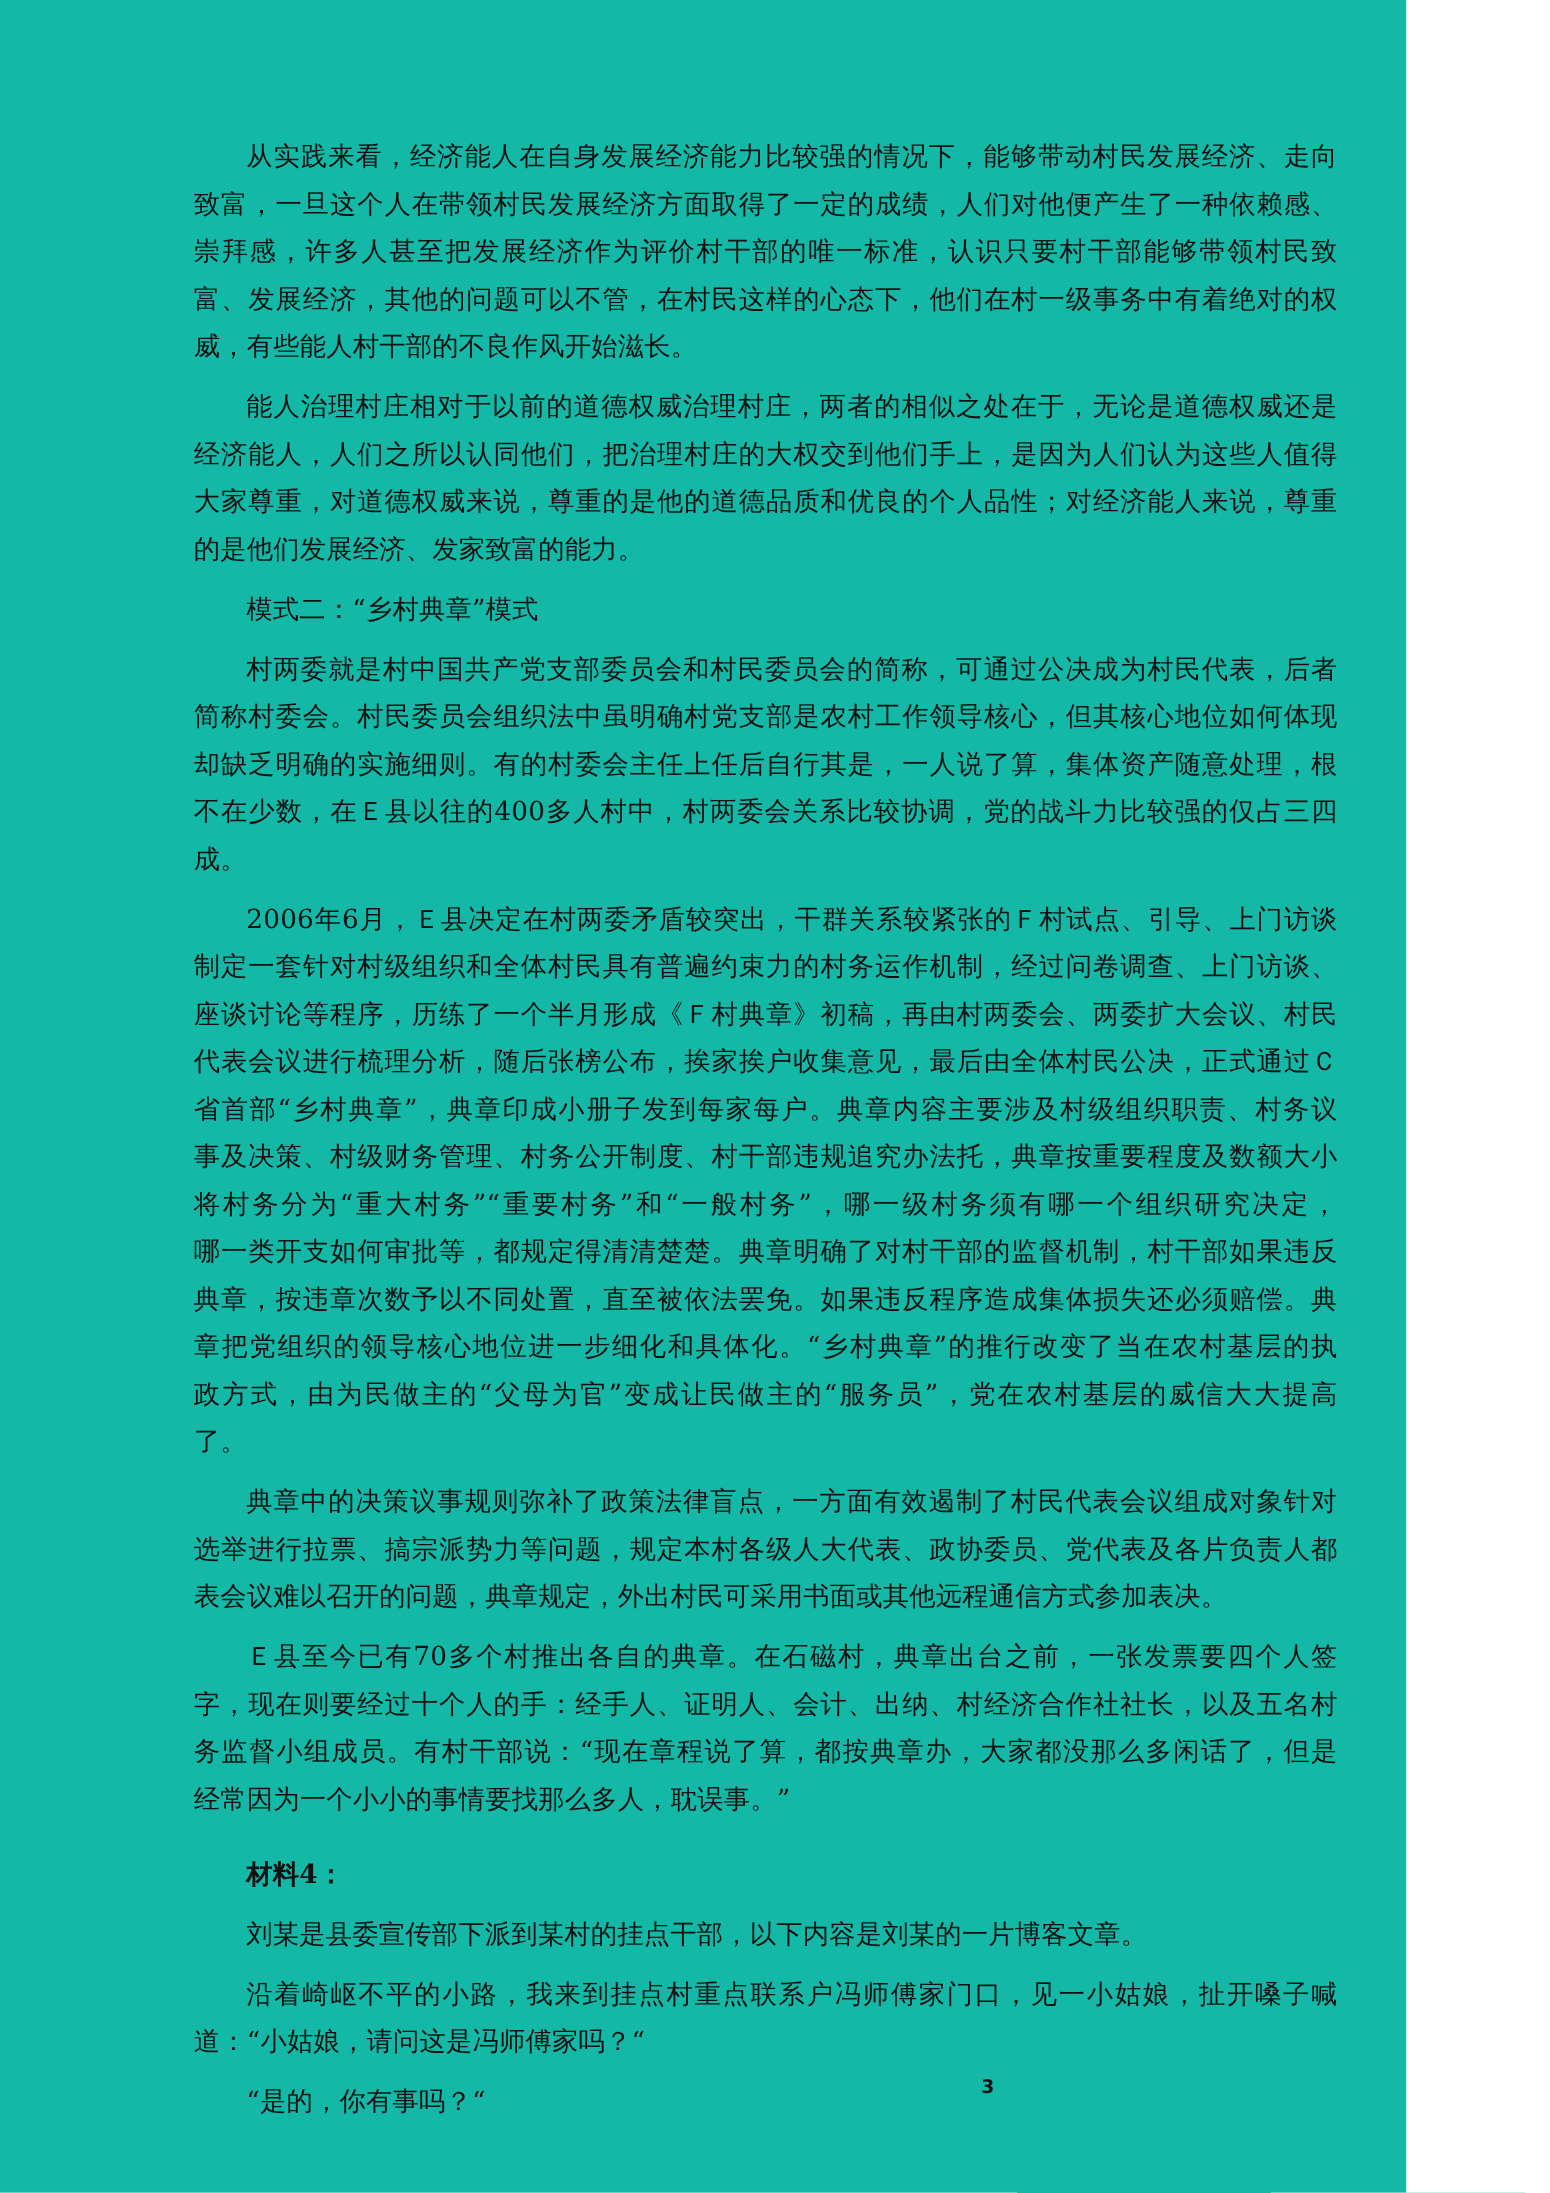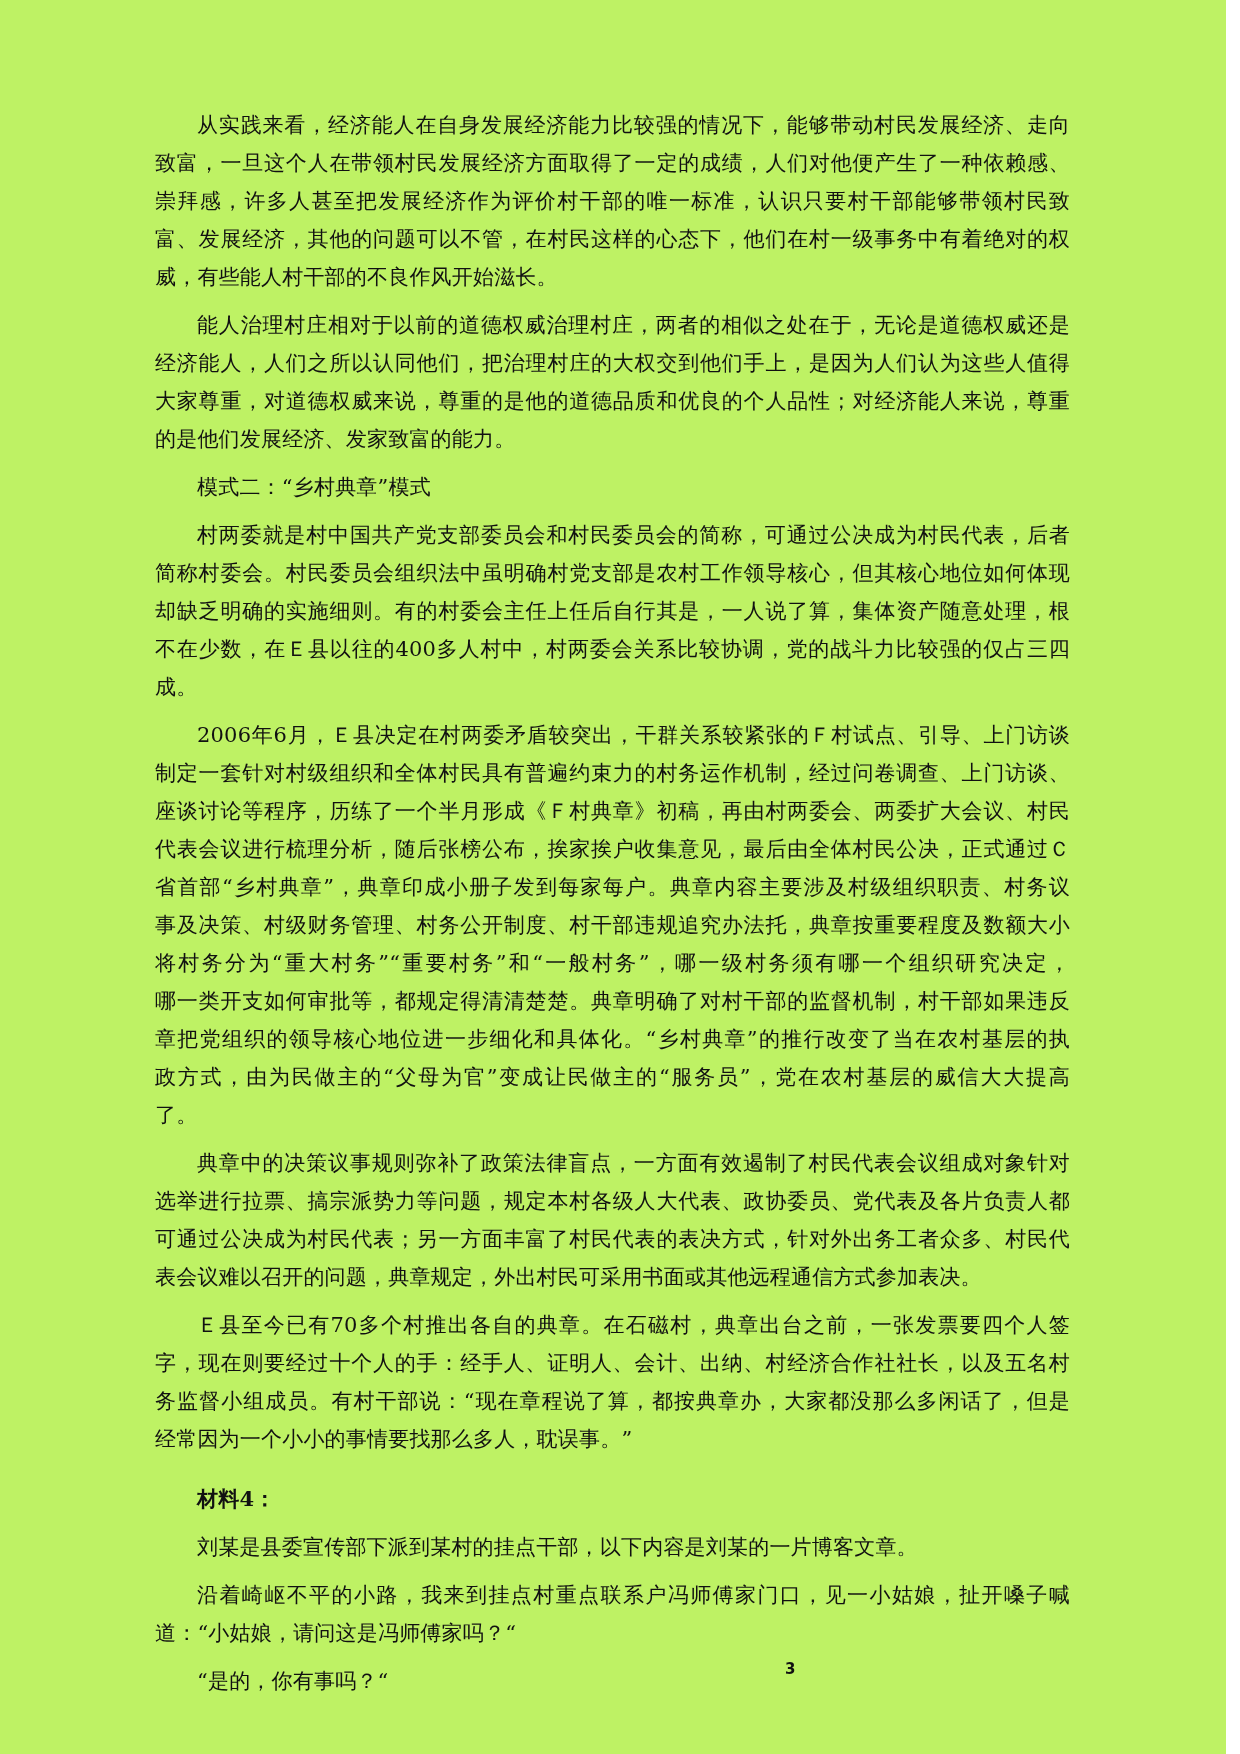--- a/index.html
+++ b/index.html
@@ -1,19 +1,19 @@
 <!DOCTYPE html>
 <html><head>
   <meta charset="utf-8">
   <style>
     html, body { margin: 0; padding: 0; background: #ffffff; }
     body { width: 1240px; height: 1754px; position: relative; overflow: hidden; }
     .page {
-      position: absolute; left: 0; top: 0; width: 1226px; height: 1754px;
-      background: #bef264; color: #111111;
+      position: absolute; left: 0; top: 0; width: 1125px; height: 1754px;
+      background: #14b8a6; color: #111111;
       font-family: "DejaVu Serif", "Liberation Serif", serif;
     }
     .content {
       position: absolute; left: 155px; top: 106px; width: 915px;
     }
     .para { margin: 0 0 10px 0; }
     .line {
       display: block; height: 38px; line-height: 38px;
       font-size: 21px; white-space: nowrap;
       text-align: justify; text-align-last: justify;
@@ -63,29 +63,29 @@
 
     <div class="para">
       <span class="line indent">2006年6月，Ｅ县决定在村两委矛盾较突出，干群关系较紧张的Ｆ村试点、引导、上门访谈</span>
       <span class="line">制定一套针对村级组织和全体村民具有普遍约束力的村务运作机制，经过问卷调查、上门访谈、</span>
       <span class="line">座谈讨论等程序，历练了一个半月形成《Ｆ村典章》初稿，再由村两委会、两委扩大会议、村民</span>
       <span class="line">代表会议进行梳理分析，随后张榜公布，挨家挨户收集意见，最后由全体村民公决，正式通过Ｃ</span>
       <span class="line">省首部“乡村典章”，典章印成小册子发到每家每户。典章内容主要涉及村级组织职责、村务议</span>
       <span class="line">事及决策、村级财务管理、村务公开制度、村干部违规追究办法托，典章按重要程度及数额大小</span>
       <span class="line">将村务分为“重大村务”“重要村务”和“一般村务”，哪一级村务须有哪一个组织研究决定，</span>
       <span class="line">哪一类开支如何审批等，都规定得清清楚楚。典章明确了对村干部的监督机制，村干部如果违反</span>
+      <span class="line">典章，按违章次数予以不同处置，直至被依法罢免。如果违反程序造成集体损失还必须赔偿。典</span>
       <span class="line">章把党组织的领导核心地位进一步细化和具体化。“乡村典章”的推行改变了当在农村基层的执</span>
       <span class="line">政方式，由为民做主的“父母为官”变成让民做主的“服务员”，党在农村基层的威信大大提高</span>
       <span class="line last">了。</span>
     </div>
 
     <div class="para">
       <span class="line indent">典章中的决策议事规则弥补了政策法律盲点，一方面有效遏制了村民代表会议组成对象针对</span>
       <span class="line">选举进行拉票、搞宗派势力等问题，规定本村各级人大代表、政协委员、党代表及各片负责人都</span>
-      <span class="line">可通过公决成为村民代表；另一方面丰富了村民代表的表决方式，针对外出务工者众多、村民代</span>
       <span class="line last">表会议难以召开的问题，典章规定，外出村民可采用书面或其他远程通信方式参加表决。</span>
     </div>
 
     <div class="para">
       <span class="line indent">Ｅ县至今已有70多个村推出各自的典章。在石磁村，典章出台之前，一张发票要四个人签</span>
       <span class="line">字，现在则要经过十个人的手：经手人、证明人、会计、出纳、村经济合作社社长，以及五名村</span>
       <span class="line">务监督小组成员。有村干部说：“现在章程说了算，都按典章办，大家都没那么多闲话了，但是</span>
       <span class="line last">经常因为一个小小的事情要找那么多人，耽误事。”</span>
     </div>
 

